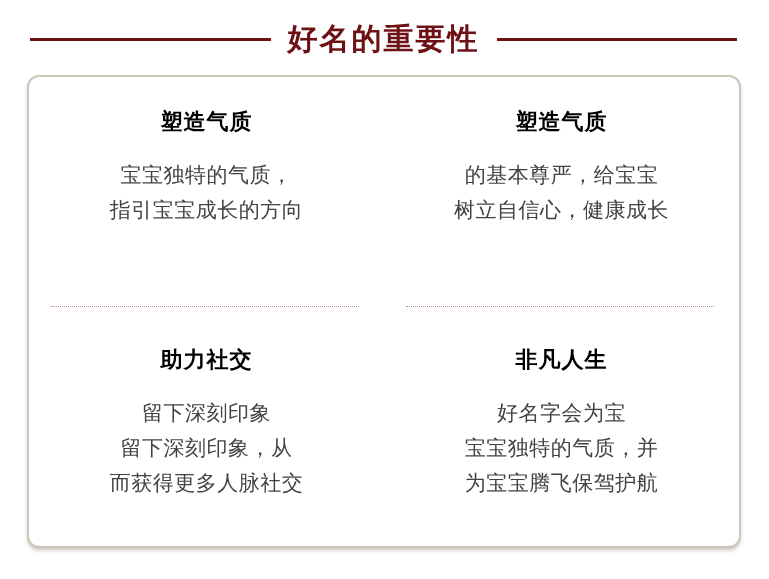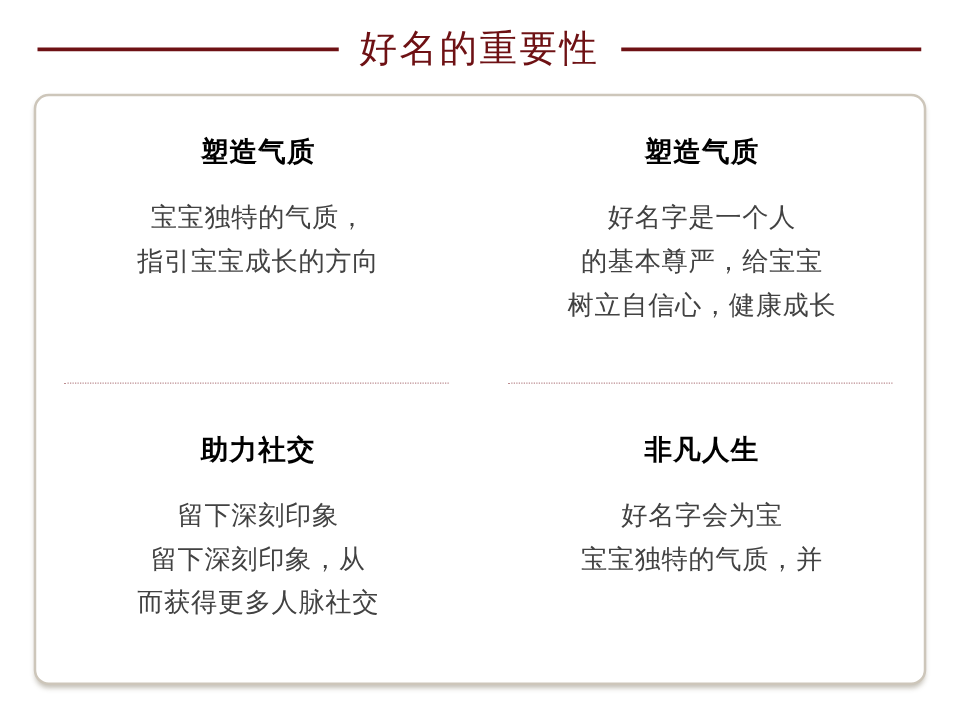--- a/index.html
+++ b/index.html
@@ -16,21 +16,21 @@
     padding: 22px 32px 0 30px;
     height: 56px;
   }
   .title-rule {
     flex: 1;
     height: 3px;
     background: #6e1114;
   }
   .page-title {
     font-size: 30px;
-    font-weight: 400;
+    font-weight: 700;
     color: #6e1114;
     letter-spacing: 2px;
     margin: 0 17px;
     white-space: nowrap;
   }
   
   .card {
     margin: 19px auto 0 27px;
     width: 714px;
     height: 473px;
@@ -86,37 +86,37 @@
     <div class="quad-body">
       <div>宝宝独特的气质，</div>
       <div>指引宝宝成长的方向</div>
     </div>
     <div class="quad-divider"></div>
   </div>
 
   <div class="quad quad-top">
     <div class="quad-heading">塑造气质</div>
     <div class="quad-body">
-      <div>好名字是一个人</div>
       <div>的基本尊严，给宝宝</div>
       <div>树立自信心，健康成长</div>
     </div>
     <div class="quad-divider"></div>
   </div>
 
   <div class="quad quad-bottom">
     <div class="quad-heading">助力社交</div>
     <div class="quad-body">
       <div>留下深刻印象</div>
       <div>留下深刻印象，从</div>
       <div>而获得更多人脉社交</div>
     </div>
   </div>
 
   <div class="quad quad-bottom">
     <div class="quad-heading">非凡人生</div>
     <div class="quad-body">
       <div>好名字会为宝</div>
       <div>宝宝独特的气质，并</div>
+      <div>为宝宝腾飞保驾护航</div>
     </div>
   </div>
 
 </div>
 
 </body></html>

